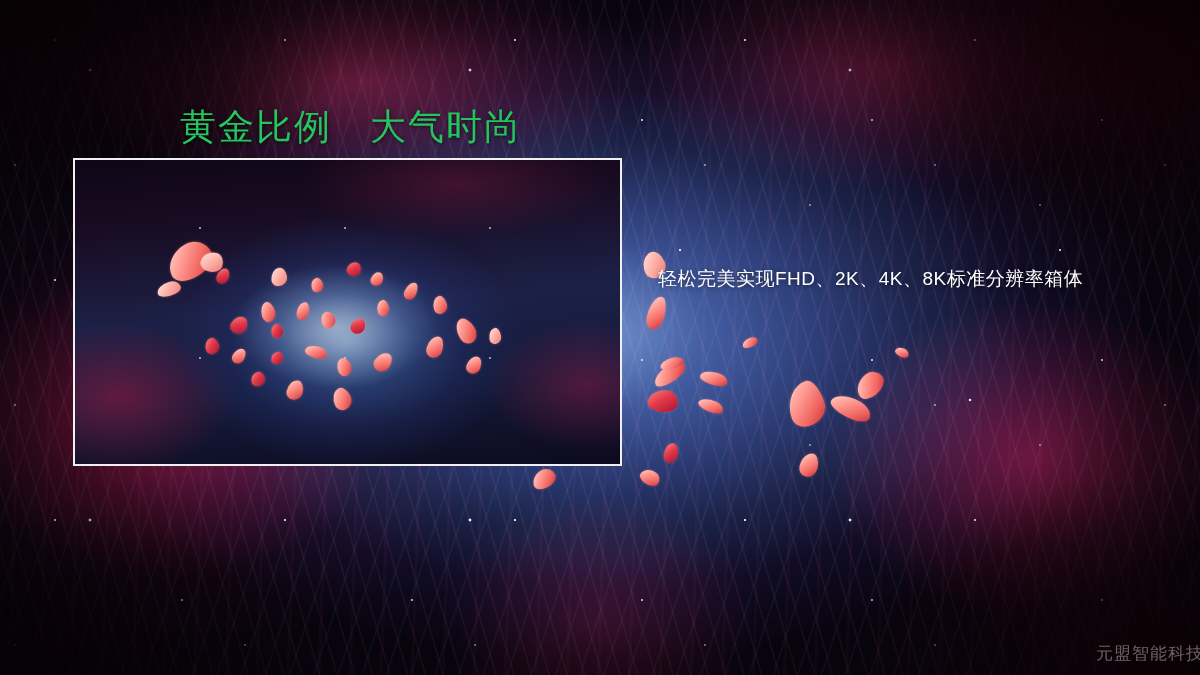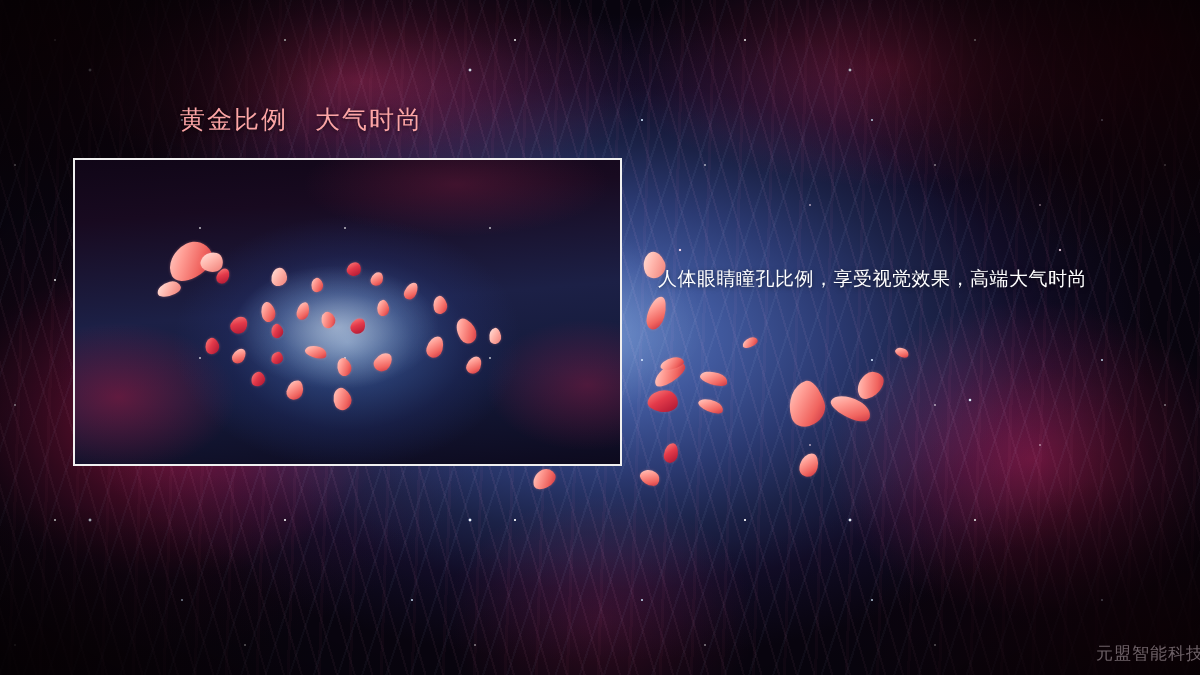--- a/index.html
+++ b/index.html
@@ -146,23 +146,23 @@
       radial-gradient(1px 1px at 85px 116px, rgba(255,255,255,0.8) 50%, transparent 51%);
     background-size: 145px 130px;
     opacity: 0.9;
   }
 
   
   #title {
     position: absolute;
     left: 180px;
     top: 103px;
-    font-size: 25px;
+    font-size: 36px;
     letter-spacing: 2px;
-    color: #fca5a5;
+    color: #22c55e;
     white-space: pre;
     text-shadow: 0 1px 4px rgba(0,0,0,0.65);
   }
   #body-text {
     position: absolute;
     left: 658px;
     top: 258px;
     width: 520px;
   }
   .body-line {
@@ -248,18 +248,18 @@
     <div class="petal" style="left:258px; top:228px; width:18px; height:22px; transform:rotate(-26deg);"></div>
     <div class="petal" style="left:392px; top:196px; width:14px; height:18px; transform:rotate(20deg);"></div>
     <div class="petal pale" style="left:414px; top:168px; width:12px; height:16px; transform:rotate(-10deg);"></div>
     <div class="petal" style="left:296px; top:112px; width:12px; height:14px; transform:rotate(16deg);"></div>
     <div class="petal" style="left:236px; top:118px; width:12px; height:14px; transform:rotate(-18deg);"></div>
   </div>
 
   <div id="title">黄金比例　大气时尚</div>
 
   <div id="body-text">
-    <div class="body-line">人体眼睛瞳孔比例，享受视觉效果，高端大气时尚</div>
+    <div class="body-line">轻松完美实现FHD、2K、4K、8K标准分辨率箱体</div>
   </div>
 
   <div id="watermark">元盟智能科技</div>
 
 </div>
 
 </body></html>

